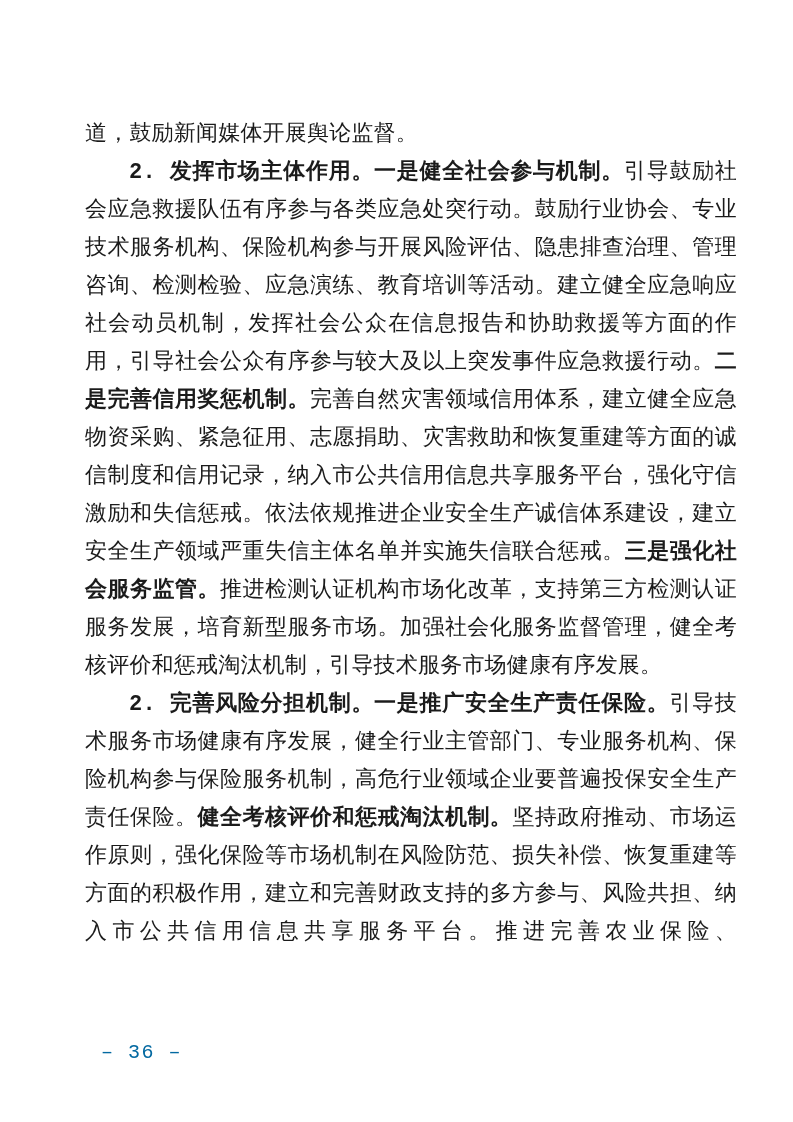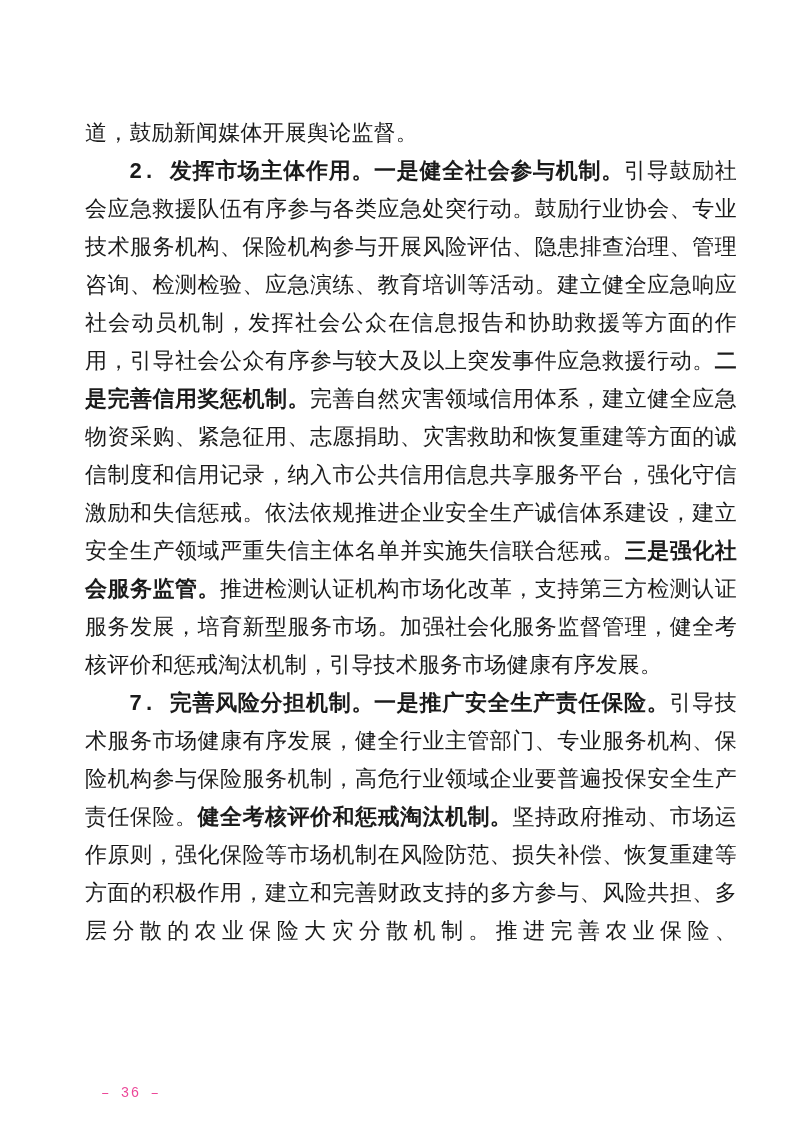--- a/index.html
+++ b/index.html
@@ -41,35 +41,35 @@
   .bold {
     font-weight: 700;
   }
   
   .runs-on {
     text-align-last: justify;
   }
   .footer {
     position: absolute;
     left: 101px;
-    top: 1081px;
-    font-size: 14px;
+    top: 1041px;
+    font-size: 20px;
     line-height: 24px;
     letter-spacing: 1.5px;
-    color: #ec4899;
+    color: #0369a1;
   }
 </style>
 </head>
 <body>
 
 <div class="page">
   <div class="content">
 
     <p class="para"><span>道，鼓励新闻媒体开展舆论监督。</span></p>
 
     <p class="para indent"><span class="bold">2. 发挥市场主体作用。一是健全社会参与机制。</span><span>引导鼓励社会应急救援队伍有序参与各类应急处突行动。鼓励行业协会、专业技术服务机构、保险机构参与开展风险评估、隐患排查治理、管理咨询、检测检验、应急演练、教育培训等活动。建立健全应急响应社会动员机制，发挥社会公众在信息报告和协助救援等方面的作用，引导社会公众有序参与较大及以上突发事件应急救援行动。</span><span class="bold">二是完善信用奖惩机制。</span><span>完善自然灾害领域信用体系，建立健全应急物资采购、紧急征用、志愿捐助、灾害救助和恢复重建等方面的诚信制度和信用记录，纳入市公共信用信息共享服务平台，强化守信激励和失信惩戒。依法依规推进企业安全生产诚信体系建设，建立安全生产领域严重失信主体名单并实施失信联合惩戒。</span><span class="bold">三是强化社会服务监管。</span><span>推进检测认证机构市场化改革，支持第三方检测认证服务发展，培育新型服务市场。加强社会化服务监督管理，健全考核评价和惩戒淘汰机制，引导技术服务市场健康有序发展。</span></p>
 
-    <p class="para indent runs-on"><span class="bold">7. 完善风险分担机制。一是推广安全生产责任保险。</span><span>引导技术服务市场健康有序发展，健全行业主管部门、专业服务机构、保险机构参与保险服务机制，高危行业领域企业要普遍投保安全生产责任保险。</span><span class="bold">健全考核评价和惩戒淘汰机制。</span><span>坚持政府推动、市场运作原则，强化保险等市场机制在风险防范、损失补偿、恢复重建等方面的积极作用，建立和完善财政支持的多方参与、风险共担、多层分散的农业保险大灾分散机制。推进完善农业保险、</span></p>
+    <p class="para indent runs-on"><span class="bold">2. 完善风险分担机制。一是推广安全生产责任保险。</span><span>引导技术服务市场健康有序发展，健全行业主管部门、专业服务机构、保险机构参与保险服务机制，高危行业领域企业要普遍投保安全生产责任保险。</span><span class="bold">健全考核评价和惩戒淘汰机制。</span><span>坚持政府推动、市场运作原则，强化保险等市场机制在风险防范、损失补偿、恢复重建等方面的积极作用，建立和完善财政支持的多方参与、风险共担、纳入市公共信用信息共享服务平台。推进完善农业保险、</span></p>
 
   </div>
 
   <div class="footer">– 36 –</div>
 </div>
 
 </body></html>

